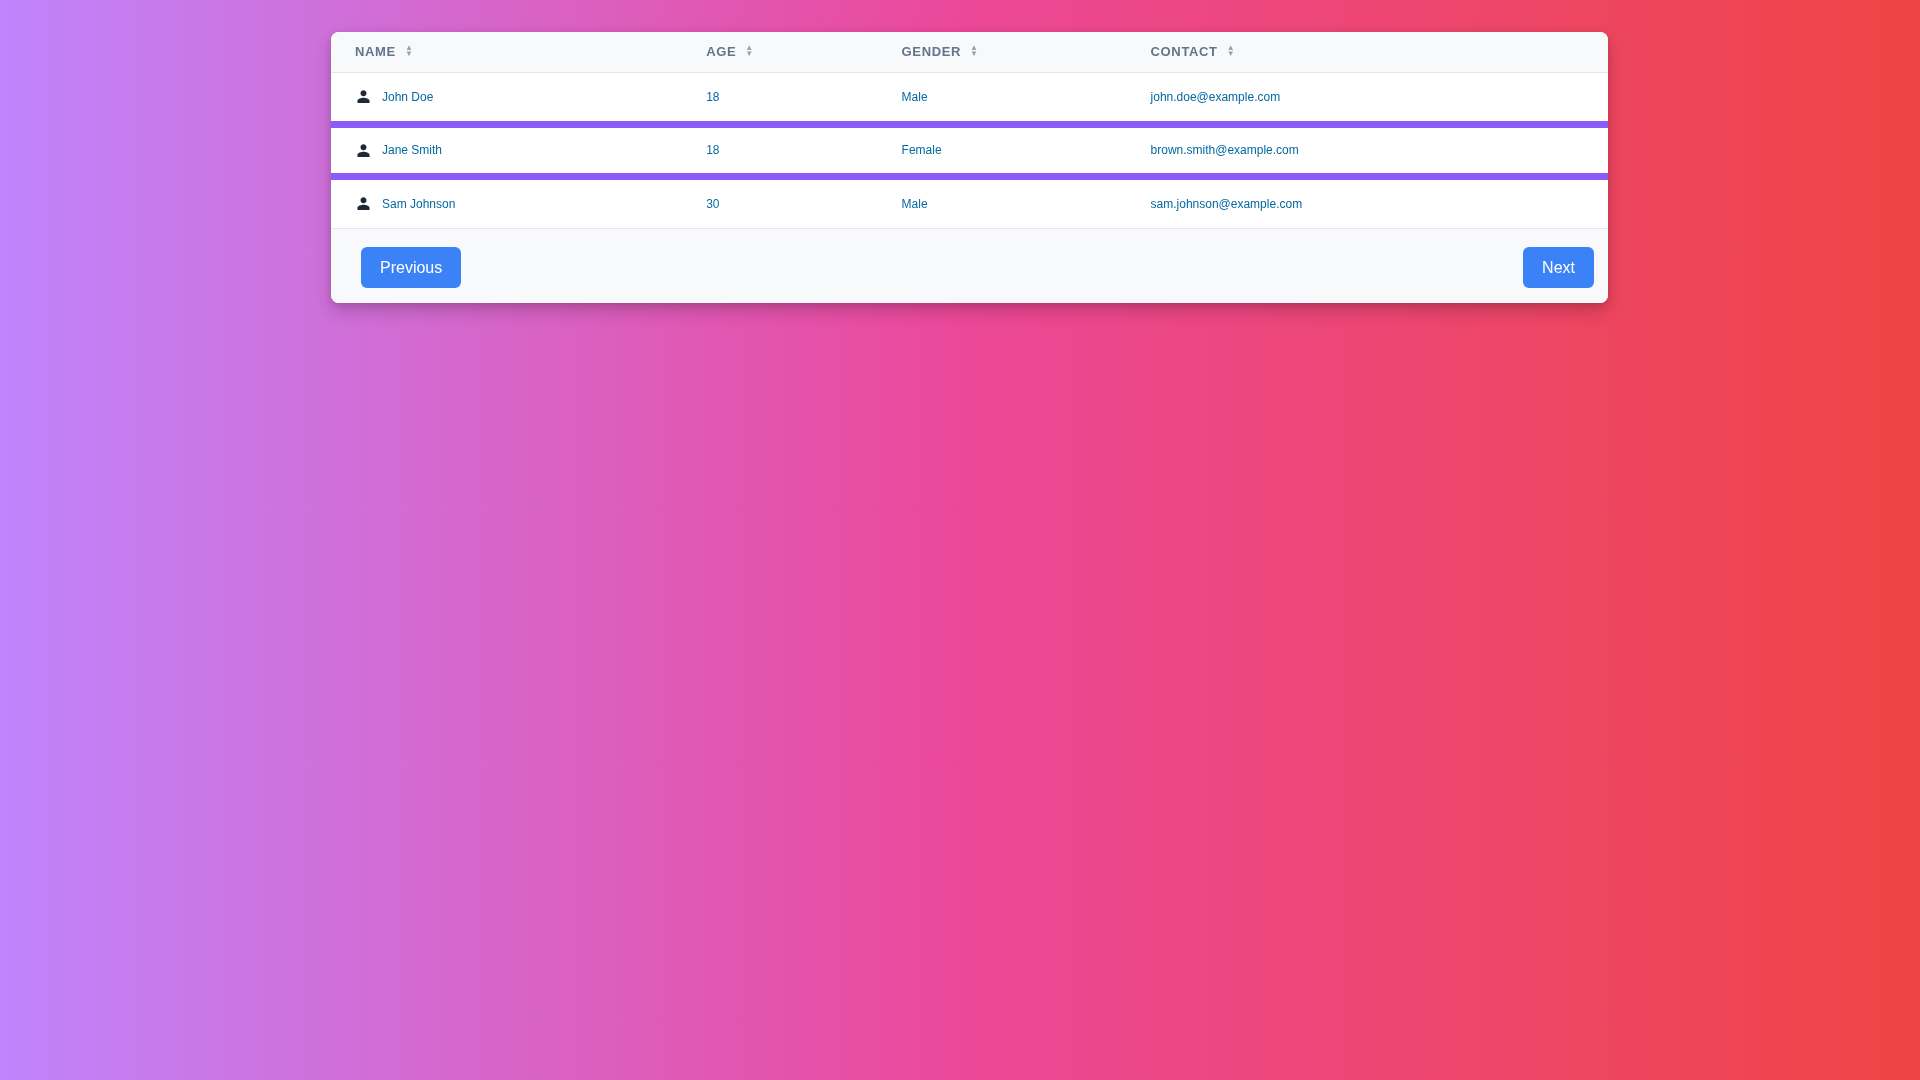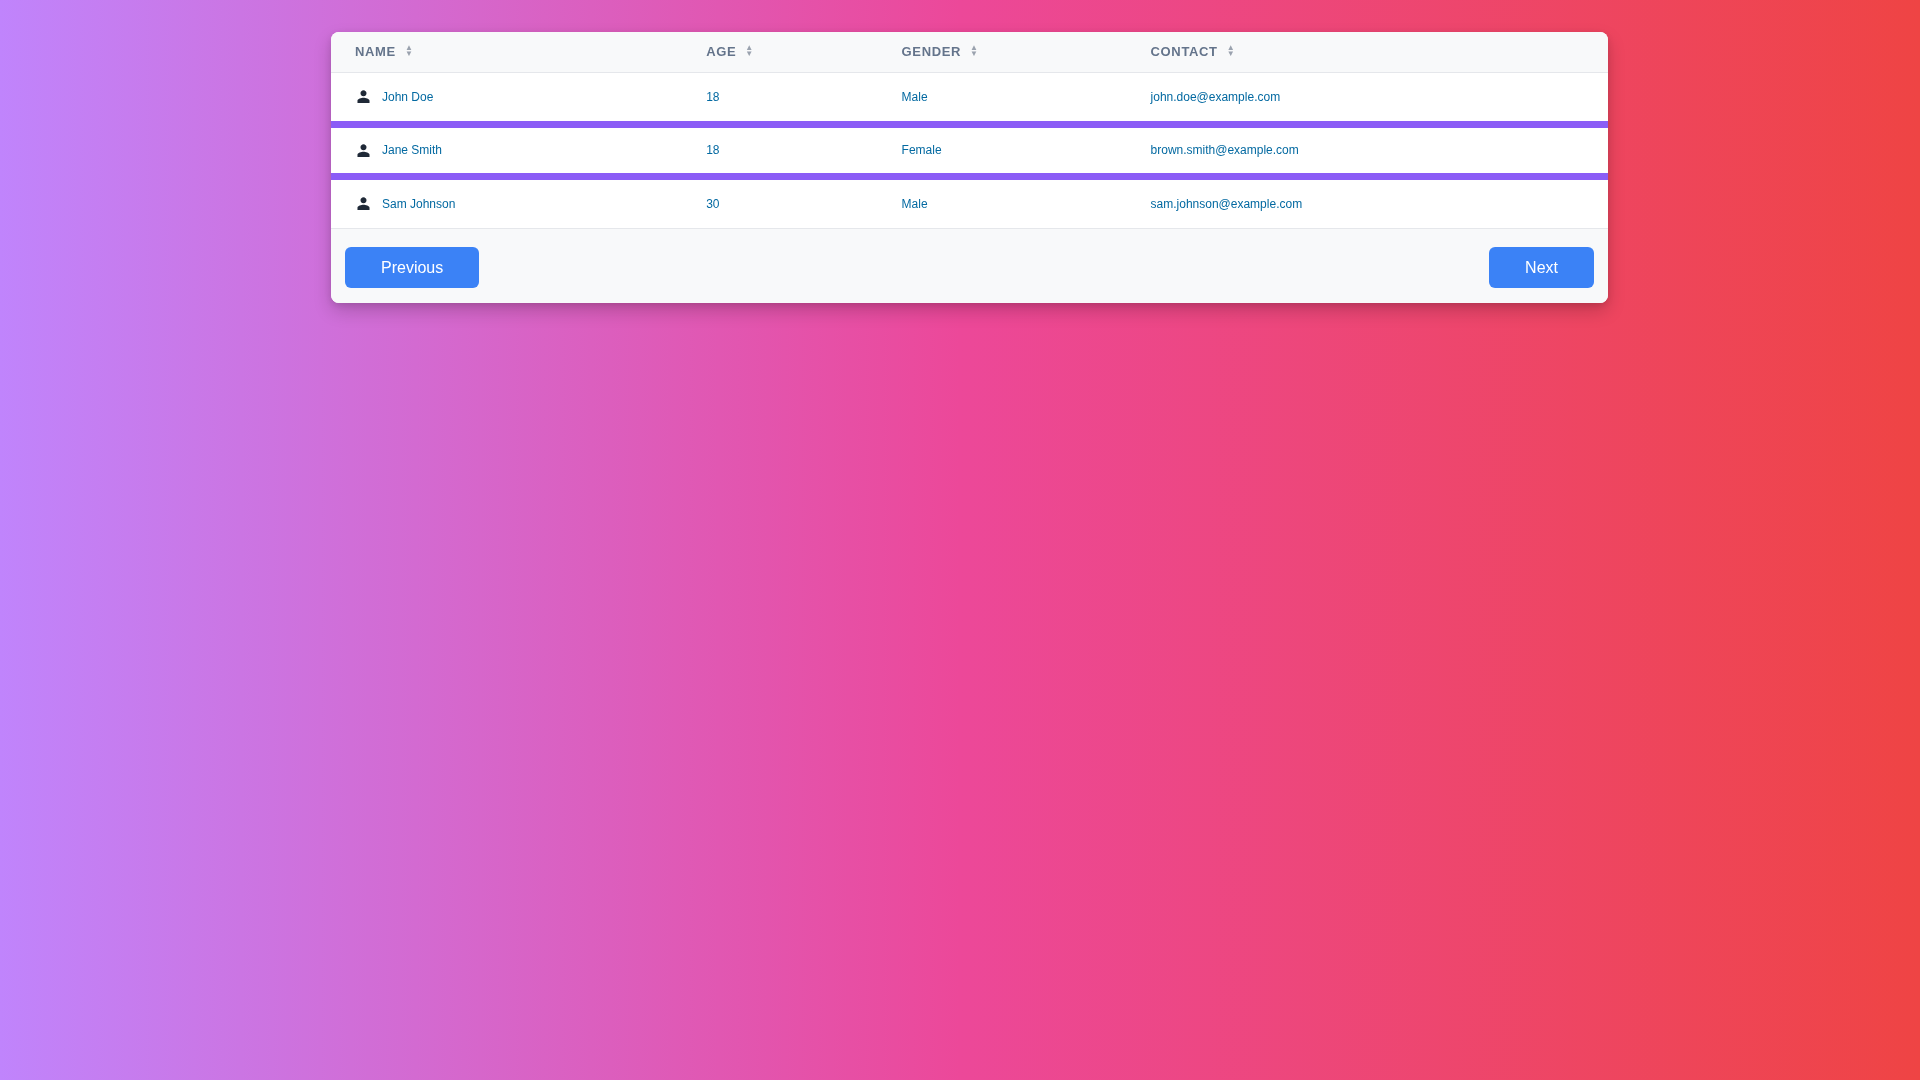--- a/index.html
+++ b/index.html
@@ -68,25 +68,26 @@
     padding: 18px 14px 15px 14px;
     display: flex;
     justify-content: space-between;
     align-items: center;
   }
   .pg-btn {
     background: #3b82f6;
     color: #ffffff;
     border: none;
     border-radius: 6px;
-    padding: 11px 36px;
+    padding: 11px 19px;
     font-size: 16px;
     font-family: "Liberation Sans", "DejaVu Sans", sans-serif;
     cursor: pointer;
     line-height: 1.2;
+    margin-left: 16px;
   }
 </style>
 </head>
 <body>
 
 <div class="card">
   <table>
     <colgroup>
       <col class="c-name">
         <col class="c-age">

